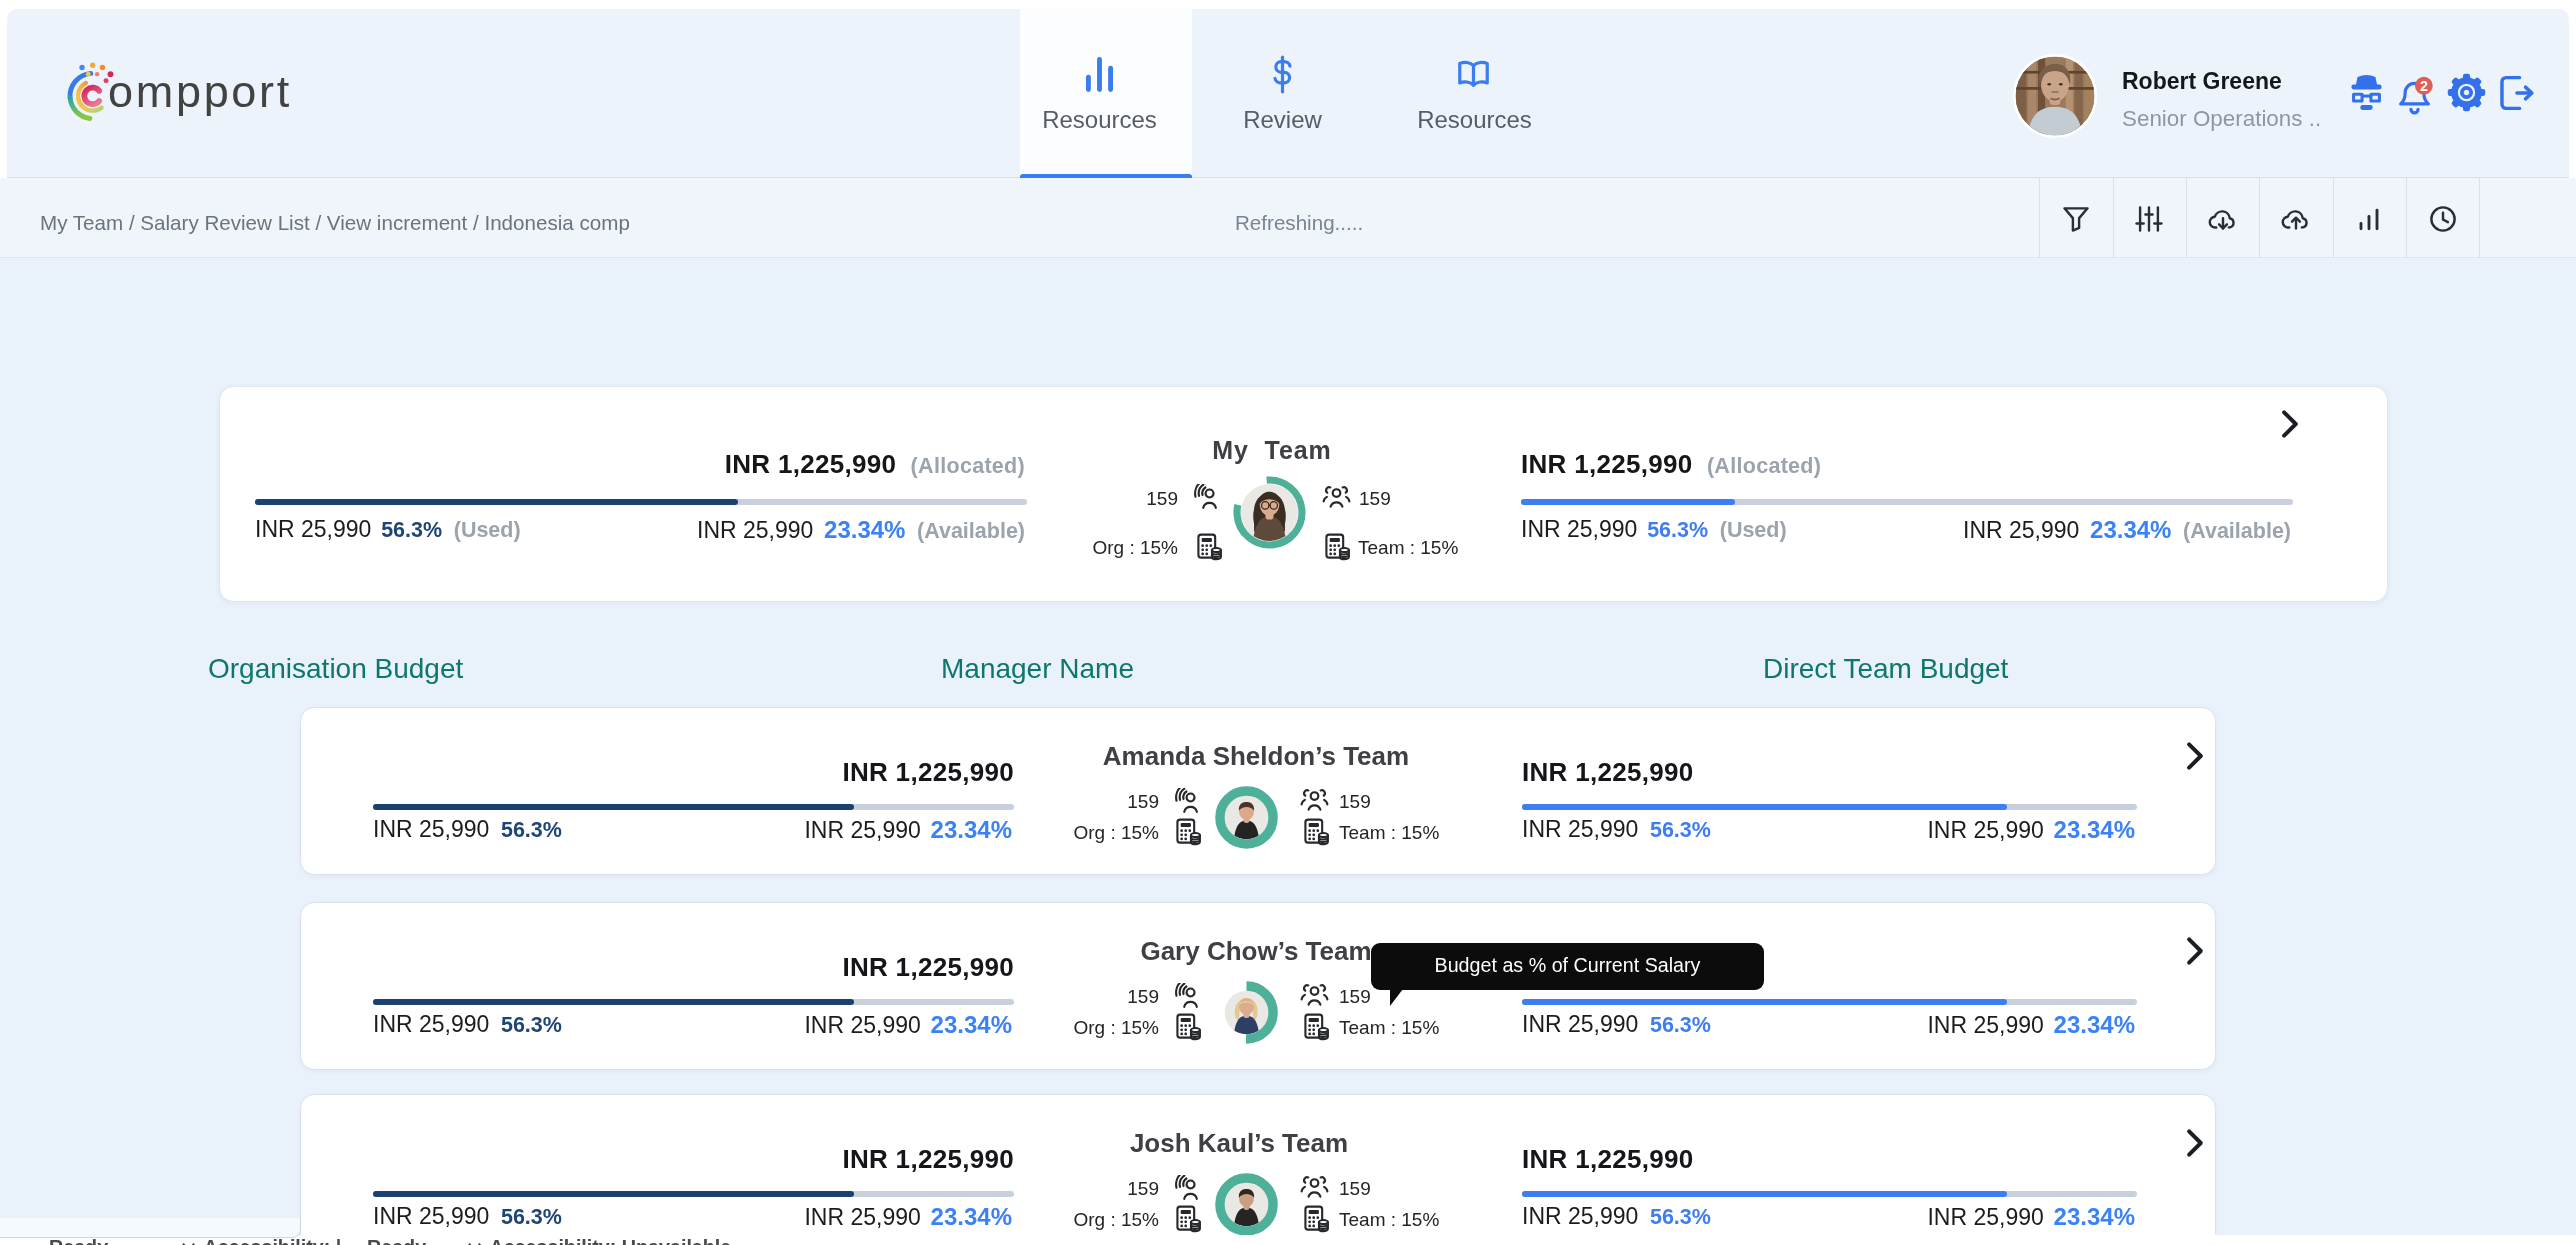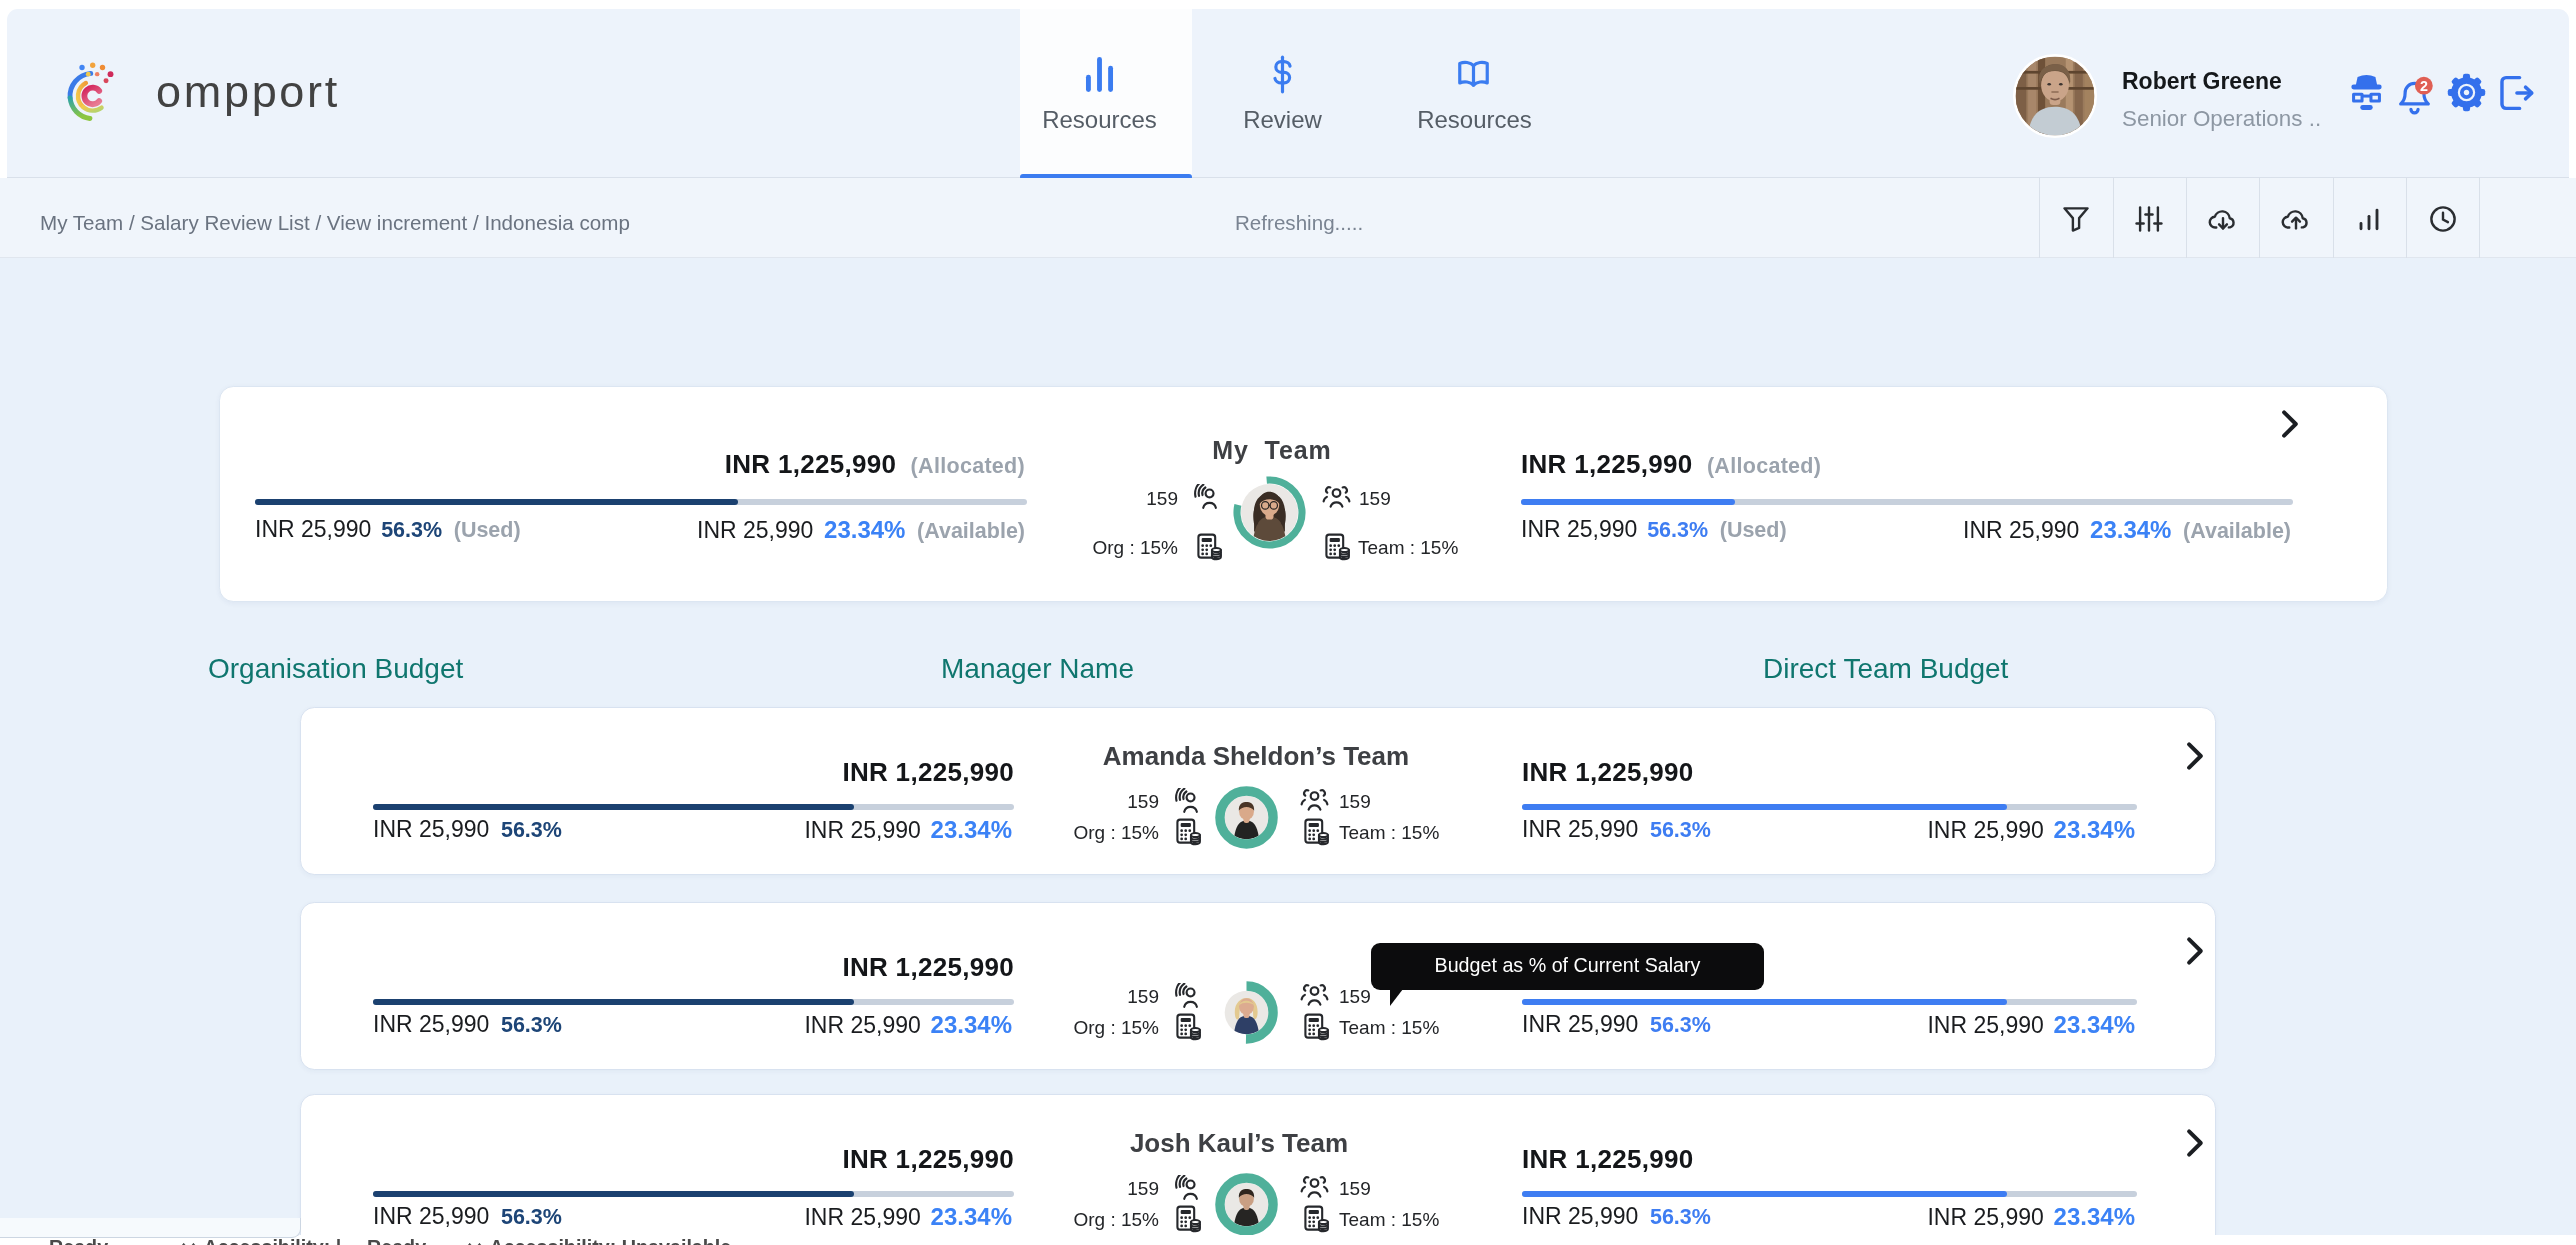--- a/index.html
+++ b/index.html
@@ -3,21 +3,21 @@
   * { margin:0; padding:0; box-sizing:border-box; }
   html,body { width:2576px; height:1245px; background:#ffffff; font-family:"Liberation Sans", sans-serif; overflow:hidden; }
   .abs { position:absolute; }
   .t { position:absolute; line-height:1; white-space:nowrap; }
   #stage { position:relative; width:2576px; height:1245px; overflow:hidden; }
   #pagebg { left:0; top:258px; width:2576px; height:979px; background:#e9f1fa; }
   #header { left:7.2px; top:9px; width:2562px; height:169px; background:#edf3fb; border-bottom:0.9px solid #d9e0ea; border-radius:10.7px 10.7px 0 0; }
   #tab-active { left:1013px; top:0px; width:172px; height:168px; background:#fcfdfe; }
   #tab-underline { left:1013px; top:165px; width:172px; height:6.3px; background:#3b7cf0; border-radius:3.6px; }
   .navlabel { font-size:24px; color:#555d66; text-align:center; width:197px; }
-  #logotext { font-size:45px; color:#424242; letter-spacing:2.7px;margin-left:48px; }
+  #logotext { font-size:45px; color:#424242; letter-spacing:2.7px; }
   #hdr-name { font-size:23px; font-weight:bold; color:#15181b; }
   #hdr-role { font-size:22.4px; color:#8d97a3; }
   #crumbbar { left:0; top:178px; width:2576px; height:80px; background:#f0f5fb; border-bottom:0.9px solid #e0e6ee; }
   #crumbtext { left:40px; top:213px; font-size:20.6px; color:#6a7380; }
   #refreshing { left:1235px; top:213px; font-size:20.6px; color:#7a8492; }
   .vdiv { top:178px; width:0.9px; height:80px; background:#d9e0e9; }
   #banner { left:230px; top:258px; width:2117px; height:70px; background:#1c4271; border-radius:1.8px 1.8px 12.5px 12.5px; }
   #banner-left { left:47px; top:22.4px; font-size:26px; font-weight:bold; color:#ffffff; }
   #banner-right { right:30px; top:24px; font-size:24px; color:#8fa3c1; }
   #banner-right b { color:#ffffff; }
@@ -407,20 +407,21 @@
         <g clip-path="url(#av2)">
           <path d="M -14.116666666666667 25.208333333333332 C -12.1 6.05 -6.05 3.529166666666667 0 3.529166666666667 C 6.05 3.529166666666667 12.1 6.05 14.116666666666667 25.208333333333332 Z" fill="#232322"></path>
           <rect x="-3.4283333333333332" y="-1.0083333333333333" width="6.8566666666666665" height="7.058333333333334" rx="2.6216666666666666" fill="#d9a98a"></rect>
           <ellipse cx="0" cy="-6.554166666666666" rx="8.268333333333333" ry="9.276666666666666" fill="#d9a98a"></ellipse>
           <path d="M -8.47 -7.5625 C -9.075 -15.629166666666666 -3.529166666666667 -17.141666666666666 0 -17.141666666666666 C 3.529166666666667 -17.141666666666666 9.075 -15.629166666666666 8.47 -7.5625 C 4.5375 -13.108333333333333 -4.5375 -13.108333333333333 -8.47 -7.5625 Z" fill="#4a3526"></path>
         </g>
 <circle cx="0" cy="0" r="29.5" fill="none" stroke="#4fb09a" stroke-width="10.5"></circle>
       </svg>
 </div>
 <div class="rowcard abs" style="top:902px;">
+<div class="t heading" style="left:597px;top:35px;width:716px;text-align:center;font-size:26px;">Gary Chow’s Team</div>
 <div class="abs bar" style="left:72px;top:96px;width:641px;"></div>
       <div class="abs" style="left:72px;top:96px;width:481px;height:6.3px;border-radius:3.6px;background:#1b4170;"></div>
 <div class="t inr-big" style="right:1201px;top:51px;">INR 1,225,990</div>
 <div class="t inr-sm" style="left:72px;top:110px;">INR 25,990<span class="pct-navy" style="margin-left:11.6px;">56.3%</span></div>
 <div class="t inr-sm" style="right:1203px;top:110px;">INR 25,990<span class="pct-lt" style="margin-left:9.8px;">23.34%</span></div>
 <div class="abs bar" style="left:1221px;top:96px;width:615px;"></div>
       <div class="abs" style="left:1221px;top:96px;width:485px;height:6.3px;border-radius:3.6px;background:#3e7df2;"></div>
 <div class="t inr-big" style="left:1221px;top:51px;">INR 1,225,990</div>
 <div class="t inr-sm" style="left:1221px;top:110px;">INR 25,990<span class="pct-blue" style="margin-left:11.6px;">56.3%</span></div>
 <div class="t inr-sm" style="right:80px;top:110px;">INR 25,990<span class="pct-lt" style="margin-left:9.8px;">23.34%</span></div>

